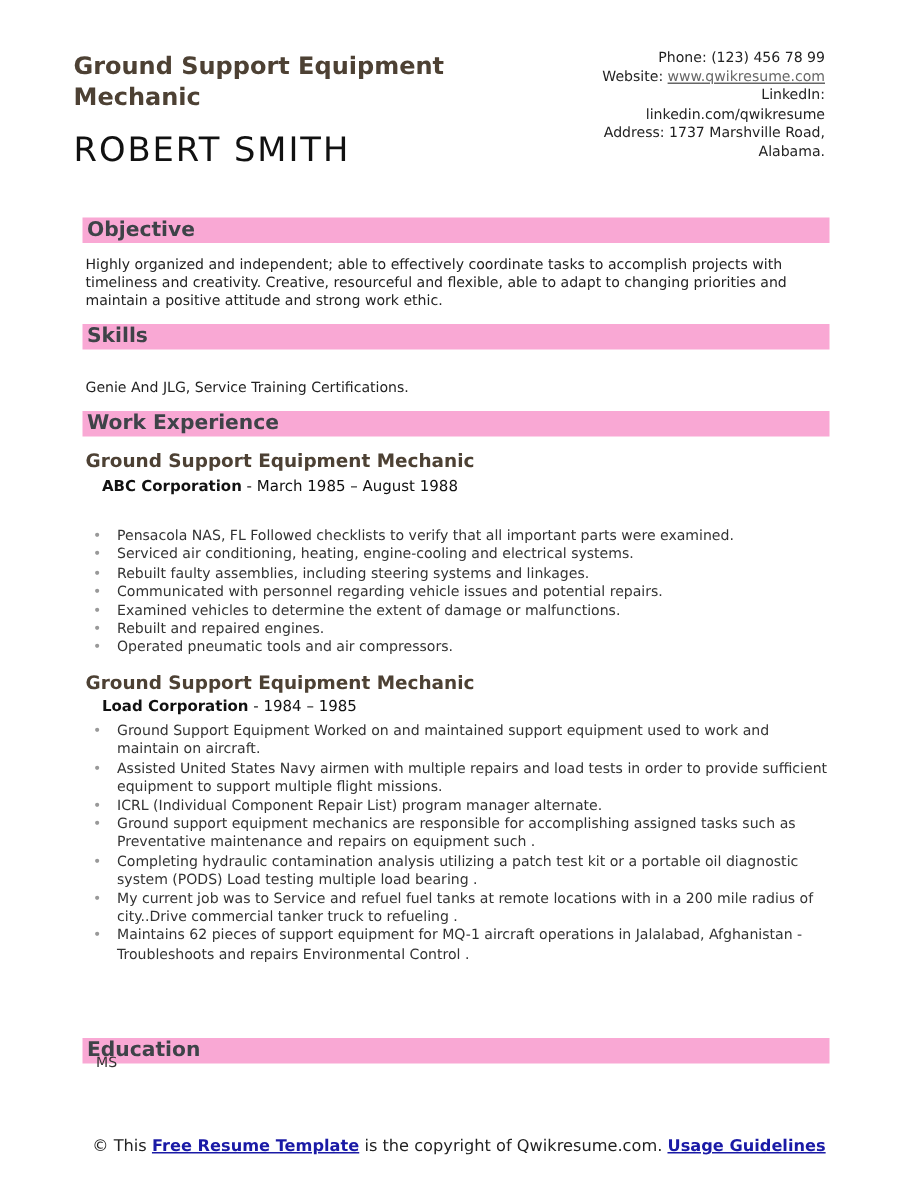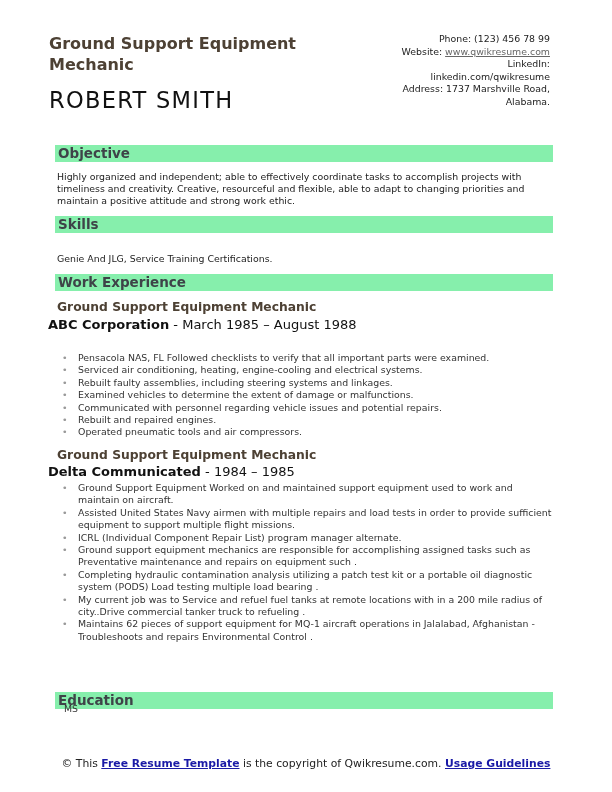--- a/index.html
+++ b/index.html
@@ -2,25 +2,25 @@
 <html><head>
   <meta charset="utf-8">
   <style>
     html, body { margin: 0; padding: 0; background: #ffffff; }
     body { width: 612px; height: 792px; position: relative; font-family: "DejaVu Sans", sans-serif; color: #2a2a2a; overflow: hidden; }
     .page { position: absolute; left: 0; top: 0; width: 612px; height: 792px; }
     .job-title { position: absolute; left: 49px; top: 33px; width: 290px; font-size: 16px; font-weight: bold; color: #4d4134; line-height: 21px; }
     .name { position: absolute; left: 49px; top: 86px; font-size: 22.5px; letter-spacing: 1.3px; color: #111; line-height: 28px; }
     .contact { position: absolute; right: 62px; top: 33px; width: 240px; text-align: right; font-size: 9.4px; line-height: 12.6px; color: #222; }
     .contact .link { color: #666; text-decoration: underline; }
-    .section-bar { position: absolute; left: 55px; width: 498px; height: 17px; background: #86efac; }
+    .section-bar { position: absolute; left: 55px; width: 498px; height: 17px; background: #f9a8d4; }
     .section-bar span { position: absolute; left: 3px; top: 0px; font-size: 13.5px; font-weight: bold; color: #3e4348; line-height: 17px; }
     .para { position: absolute; left: 57px; width: 498px; font-size: 9.4px; line-height: 11.8px; color: #222; }
     .exp-title { position: absolute; left: 57px; font-size: 12.3px; font-weight: bold; color: #4d4134; line-height: 15px; }
-    .exp-company { position: absolute; left: 48px; font-size: 13px; color: #111; line-height: 12px; }
+    .exp-company { position: absolute; left: 68px; font-size: 10px; color: #111; line-height: 12px; }
     .exp-company b { font-weight: bold; }
     ul.bullets { position: absolute; left: 57px; width: 496px; margin: 0; padding: 0; list-style: none; font-size: 9.4px; line-height: 12.4px; color: #333; }
     ul.bullets li { position: relative; padding-left: 21px; }
     ul.bullets li::before { content: "•"; position: absolute; left: 5px; color: #999; }
     .edu { position: absolute; left: 64px; top: 703px; font-size: 9.4px; color: #333; }
     .footer { position: absolute; left: 0; top: 757px; width: 612px; text-align: center; font-size: 10.8px; line-height: 13.5px; color: #222; }
     .footer a { color: #1a1aa6; font-weight: bold; text-decoration: underline; }
   </style>
 </head>
 <body>
@@ -52,28 +52,28 @@
   <div class="section-bar" style="top:274px;">
     <span>Work Experience</span>
   </div>
 
   <div class="exp-title" style="top:300px;">Ground Support Equipment Mechanic</div>
   <div class="exp-company" style="top:319px;"><b>ABC Corporation</b><span> - March 1985 – August 1988</span></div>
   <ul class="bullets" style="top:352px;">
     <li>Pensacola NAS, FL Followed checklists to verify that all important parts were examined.</li>
     <li>Serviced air conditioning, heating, engine-cooling and electrical systems.</li>
     <li>Rebuilt faulty assemblies, including steering systems and linkages.</li>
+    <li>Communicated with personnel regarding vehicle issues and potential repairs.</li>
     <li>Examined vehicles to determine the extent of damage or malfunctions.</li>
-    <li>Communicated with personnel regarding vehicle issues and potential repairs.</li>
     <li>Rebuilt and repaired engines.</li>
     <li>Operated pneumatic tools and air compressors.</li>
   </ul>
 
   <div class="exp-title" style="top:448px;">Ground Support Equipment Mechanic</div>
-  <div class="exp-company" style="top:466px;"><b>Delta Communicated</b><span> - 1984 – 1985</span></div>
+  <div class="exp-company" style="top:466px;"><b>Load Corporation</b><span> - 1984 – 1985</span></div>
   <ul class="bullets" style="top:482px;">
     <li>Ground Support Equipment Worked on and maintained support equipment used to work and maintain on aircraft.</li>
     <li>Assisted United States Navy airmen with multiple repairs and load tests in order to provide sufficient equipment to support multiple flight missions.</li>
     <li>ICRL (Individual Component Repair List) program manager alternate.</li>
     <li>Ground support equipment mechanics are responsible for accomplishing assigned tasks such as Preventative maintenance and repairs on equipment such .</li>
     <li>Completing hydraulic contamination analysis utilizing a patch test kit or a portable oil diagnostic system (PODS) Load testing multiple load bearing .</li>
     <li>My current job was to Service and refuel fuel tanks at remote locations with in a 200 mile radius of city..Drive commercial tanker truck to refueling .</li>
     <li>Maintains 62 pieces of support equipment for MQ-1 aircraft operations in Jalalabad, Afghanistan -Troubleshoots and repairs Environmental Control .</li>
   </ul>
 

